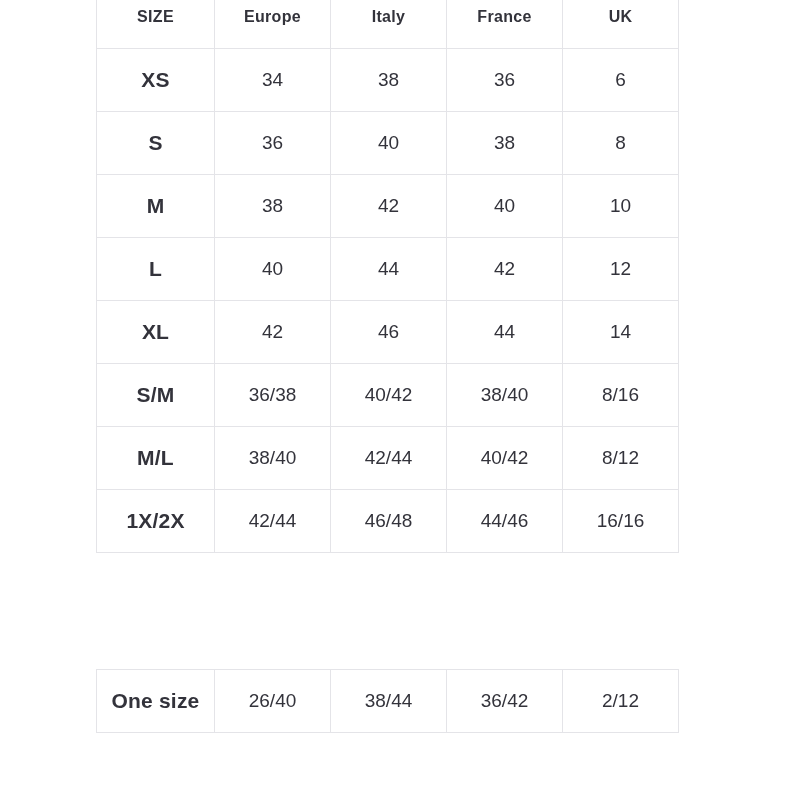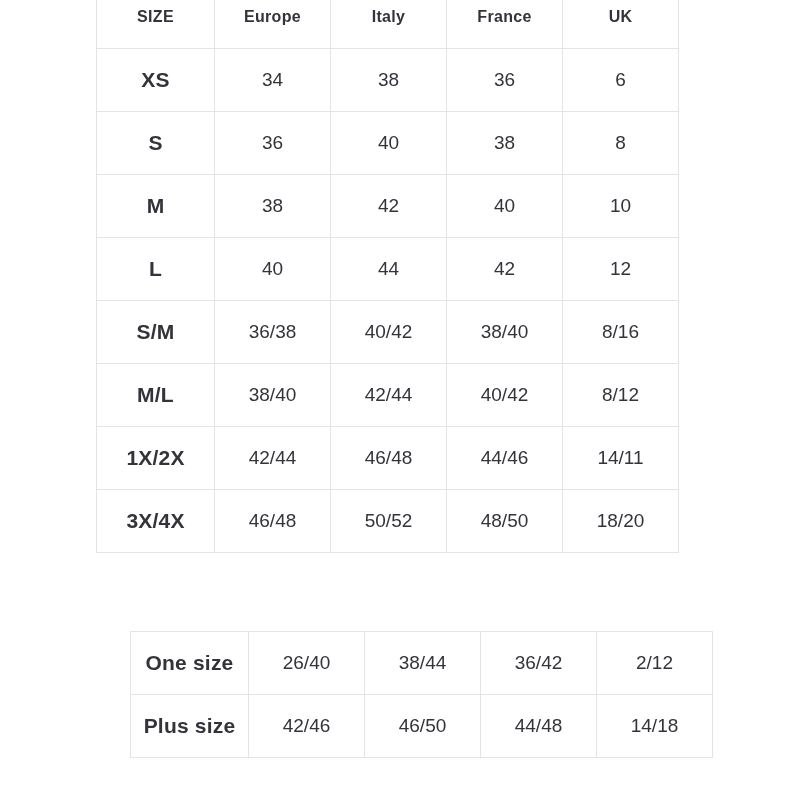--- a/index.html
+++ b/index.html
@@ -19,21 +19,21 @@
     width: 800px;
     height: 644px;
     box-sizing: border-box;
   }
   .table-wrap {
     position: absolute;
     left: 96px;
     width: 582px;
   }
   .table-wrap.main { top: -15px; }
-  .table-wrap.second { top: 631px; margin-left: 34px; }
+  .table-wrap.second { top: 669px; }
 
   table.size-table {
     border-collapse: collapse;
     width: 582px;
     table-layout: fixed;
   }
   table.size-table col.c0 { width: 118px; }
   table.size-table col.c1 { width: 116px; }
   table.size-table col.c2 { width: 116px; }
   table.size-table col.c3 { width: 116px; }
@@ -107,46 +107,46 @@
           <td>10</td>
         </tr>
         <tr>
           <td class="rowhead">L</td>
           <td>40</td>
           <td>44</td>
           <td>42</td>
           <td>12</td>
         </tr>
         <tr>
+          <td class="rowhead">XL</td>
+          <td>42</td>
+          <td>46</td>
+          <td>44</td>
+          <td>14</td>
+        </tr>
+        <tr>
           <td class="rowhead">S/M</td>
           <td>36/38</td>
           <td>40/42</td>
           <td>38/40</td>
           <td>8/16</td>
         </tr>
         <tr>
           <td class="rowhead">M/L</td>
           <td>38/40</td>
           <td>42/44</td>
           <td>40/42</td>
           <td>8/12</td>
         </tr>
         <tr>
           <td class="rowhead">1X/2X</td>
           <td>42/44</td>
           <td>46/48</td>
           <td>44/46</td>
-          <td>14/11</td>
-        </tr>
-        <tr>
-          <td class="rowhead">3X/4X</td>
-          <td>46/48</td>
-          <td>50/52</td>
-          <td>48/50</td>
-          <td>18/20</td>
+          <td>16/16</td>
         </tr>
       </tbody>
     </table>
   </div>
 
   <div class="table-wrap second">
     <table class="size-table">
       <colgroup>
         <col class="c0">
           <col class="c1">
@@ -155,24 +155,17 @@
           <col class="c4">
       </colgroup>
       <tbody>
         <tr>
           <td class="rowhead">One size</td>
           <td>26/40</td>
           <td>38/44</td>
           <td>36/42</td>
           <td>2/12</td>
         </tr>
-        <tr>
-          <td class="rowhead">Plus size</td>
-          <td>42/46</td>
-          <td>46/50</td>
-          <td>44/48</td>
-          <td>14/18</td>
-        </tr>
       </tbody>
     </table>
   </div>
 
 </div>
 
 </body></html>

